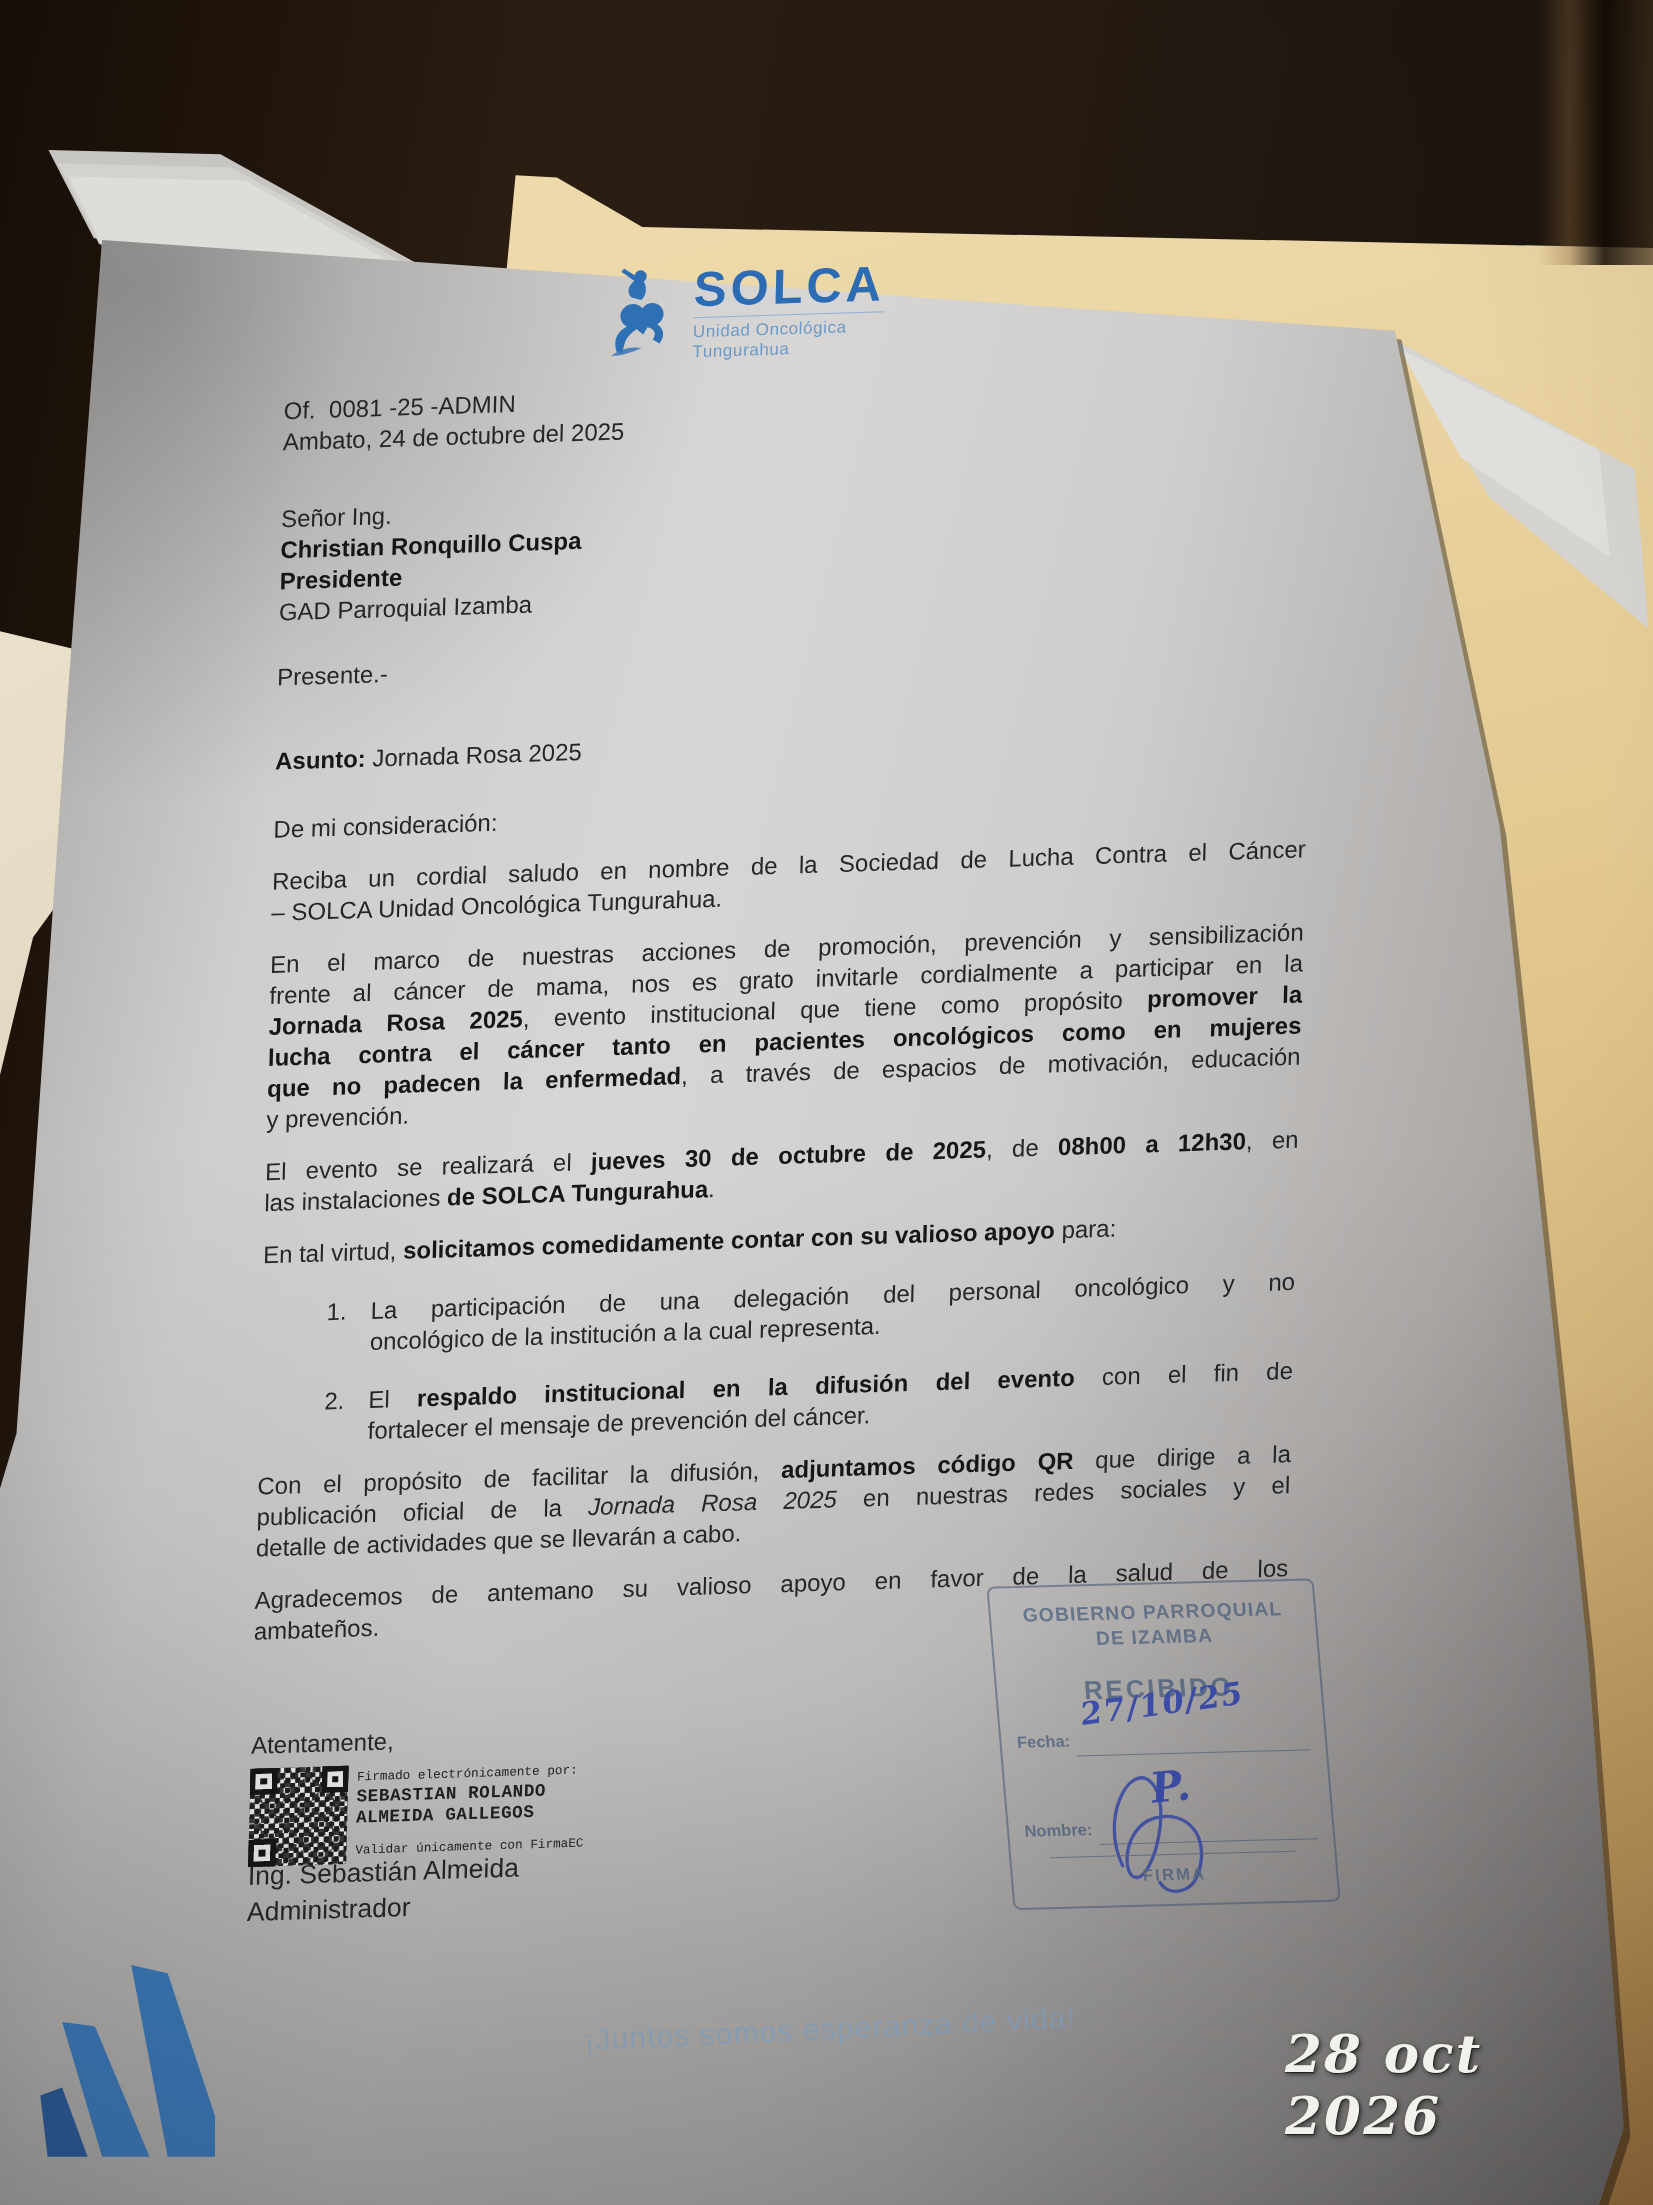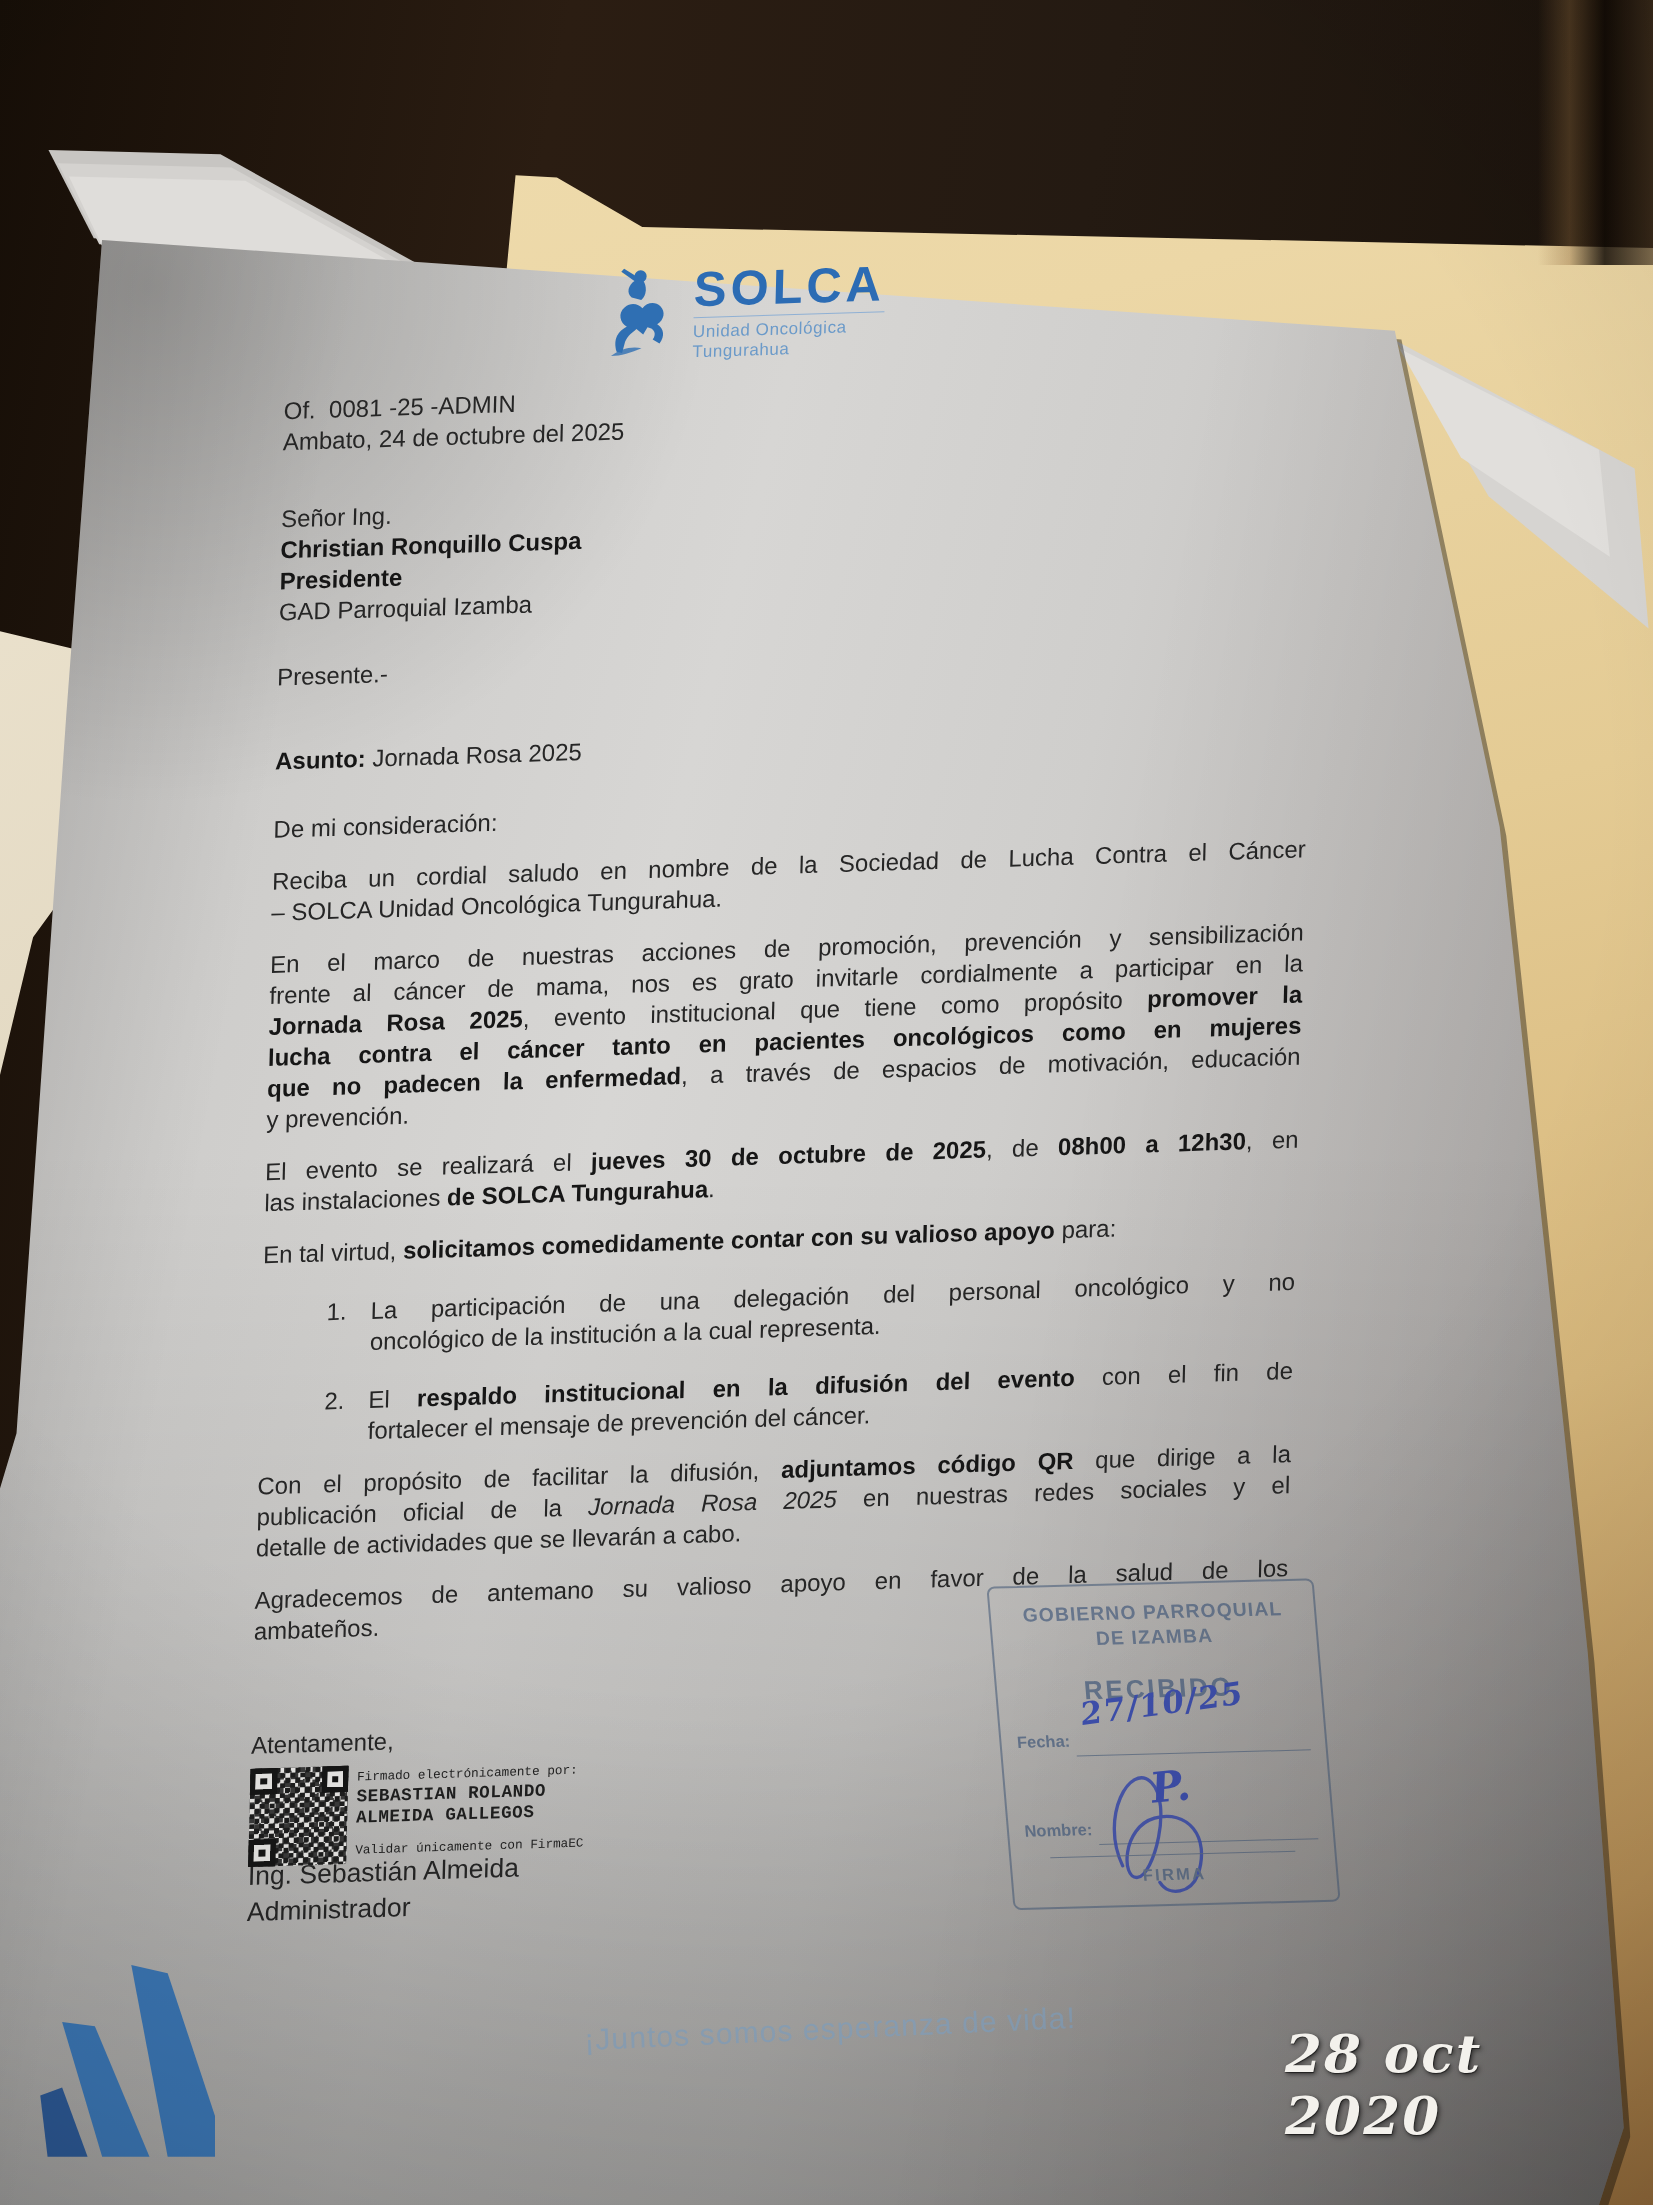--- a/index.html
+++ b/index.html
@@ -251,15 +251,15 @@
   <div class="stripes">
     <div class="stripe st1"></div>
     <div class="stripe st2"></div>
     <div class="stripe st3"></div>
   </div>
   <div class="slogan">¡Juntos somos esperanza de vida!</div>
 
   <div class="sheet-light"></div>
   <div class="vignette"></div>
 
-  <div class="timestamp">28 oct 2020</div>
+  <div class="timestamp">28 oct 2026</div>
 </div>
 
 
 </body></html>

